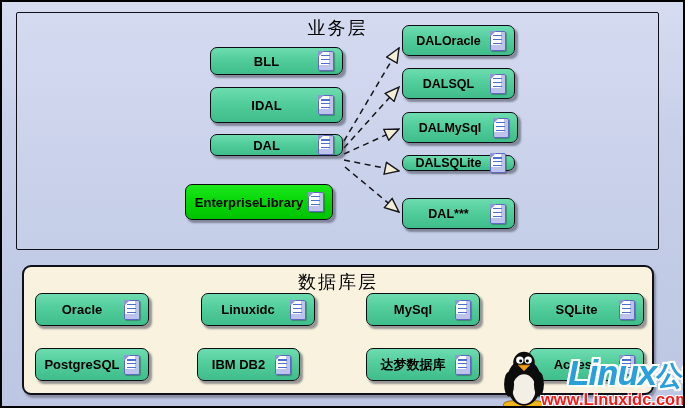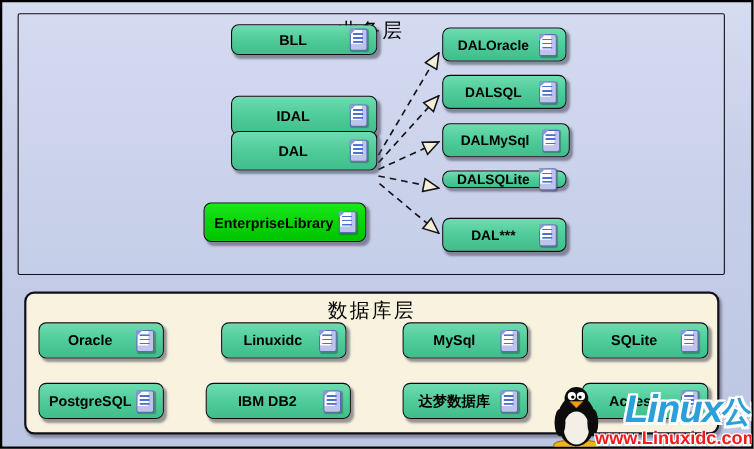--- a/index.html
+++ b/index.html
@@ -91,29 +91,29 @@
     </defs>
     <g stroke="#14141a" stroke-width="1.5" fill="none" stroke-dasharray="6 4.5">
       <path d="M342,139 L397,46" marker-end="url(#tri)"></path>
       <path d="M342,146 L397,85" marker-end="url(#tri)"></path>
       <path d="M342,152 L397,127" marker-end="url(#tri)"></path>
       <path d="M342,158 L397,169" marker-end="url(#tri)"></path>
       <path d="M343,165 L397,210" marker-end="url(#tri)"></path>
     </g>
   </svg>
 
-  <div class="node" style="left:208px;top:20px;width:133px;height:28px">
+  <div class="node" style="left:208px;top:45px;width:133px;height:28px">
     <span class="lbl">BLL</span>
     <span class="doc"></span>
   </div>
   <div class="node" style="left:208px;top:85px;width:133px;height:36px">
     <span class="lbl">IDAL</span>
     <span class="doc"></span>
   </div>
-  <div class="node" style="left:208px;top:117px;width:133px;height:36px">
+  <div class="node" style="left:208px;top:132px;width:133px;height:22px">
     <span class="lbl">DAL</span>
     <span class="doc"></span>
   </div>
   <div class="node green" style="left:183px;top:182px;width:148px;height:36px">
     <span class="lbl">EnterpriseLibrary</span>
     <span class="doc"></span>
   </div>
 
   <div class="node small" style="left:400px;top:23px;width:113px;height:31px">
     <span class="lbl">DALOracle</span>
@@ -150,21 +150,21 @@
   </div>
   <div class="node" style="left:527px;top:291px;width:115px;height:33px">
     <span class="lbl">SQLite</span>
     <span class="doc"></span>
   </div>
 
   <div class="node" style="left:33px;top:346px;width:114px;height:33px">
     <span class="lbl">PostgreSQL</span>
     <span class="doc"></span>
   </div>
-  <div class="node" style="left:185px;top:346px;width:132px;height:33px">
+  <div class="node" style="left:195px;top:346px;width:103px;height:33px">
     <span class="lbl">IBM DB2</span>
     <span class="doc"></span>
   </div>
   <div class="node" style="left:364px;top:346px;width:114px;height:33px">
     <span class="lbl">达梦数据库</span>
     <span class="doc"></span>
   </div>
   <div class="node" style="left:527px;top:346px;width:115px;height:33px">
     <span class="lbl">Access</span>
     <span class="doc"></span>

